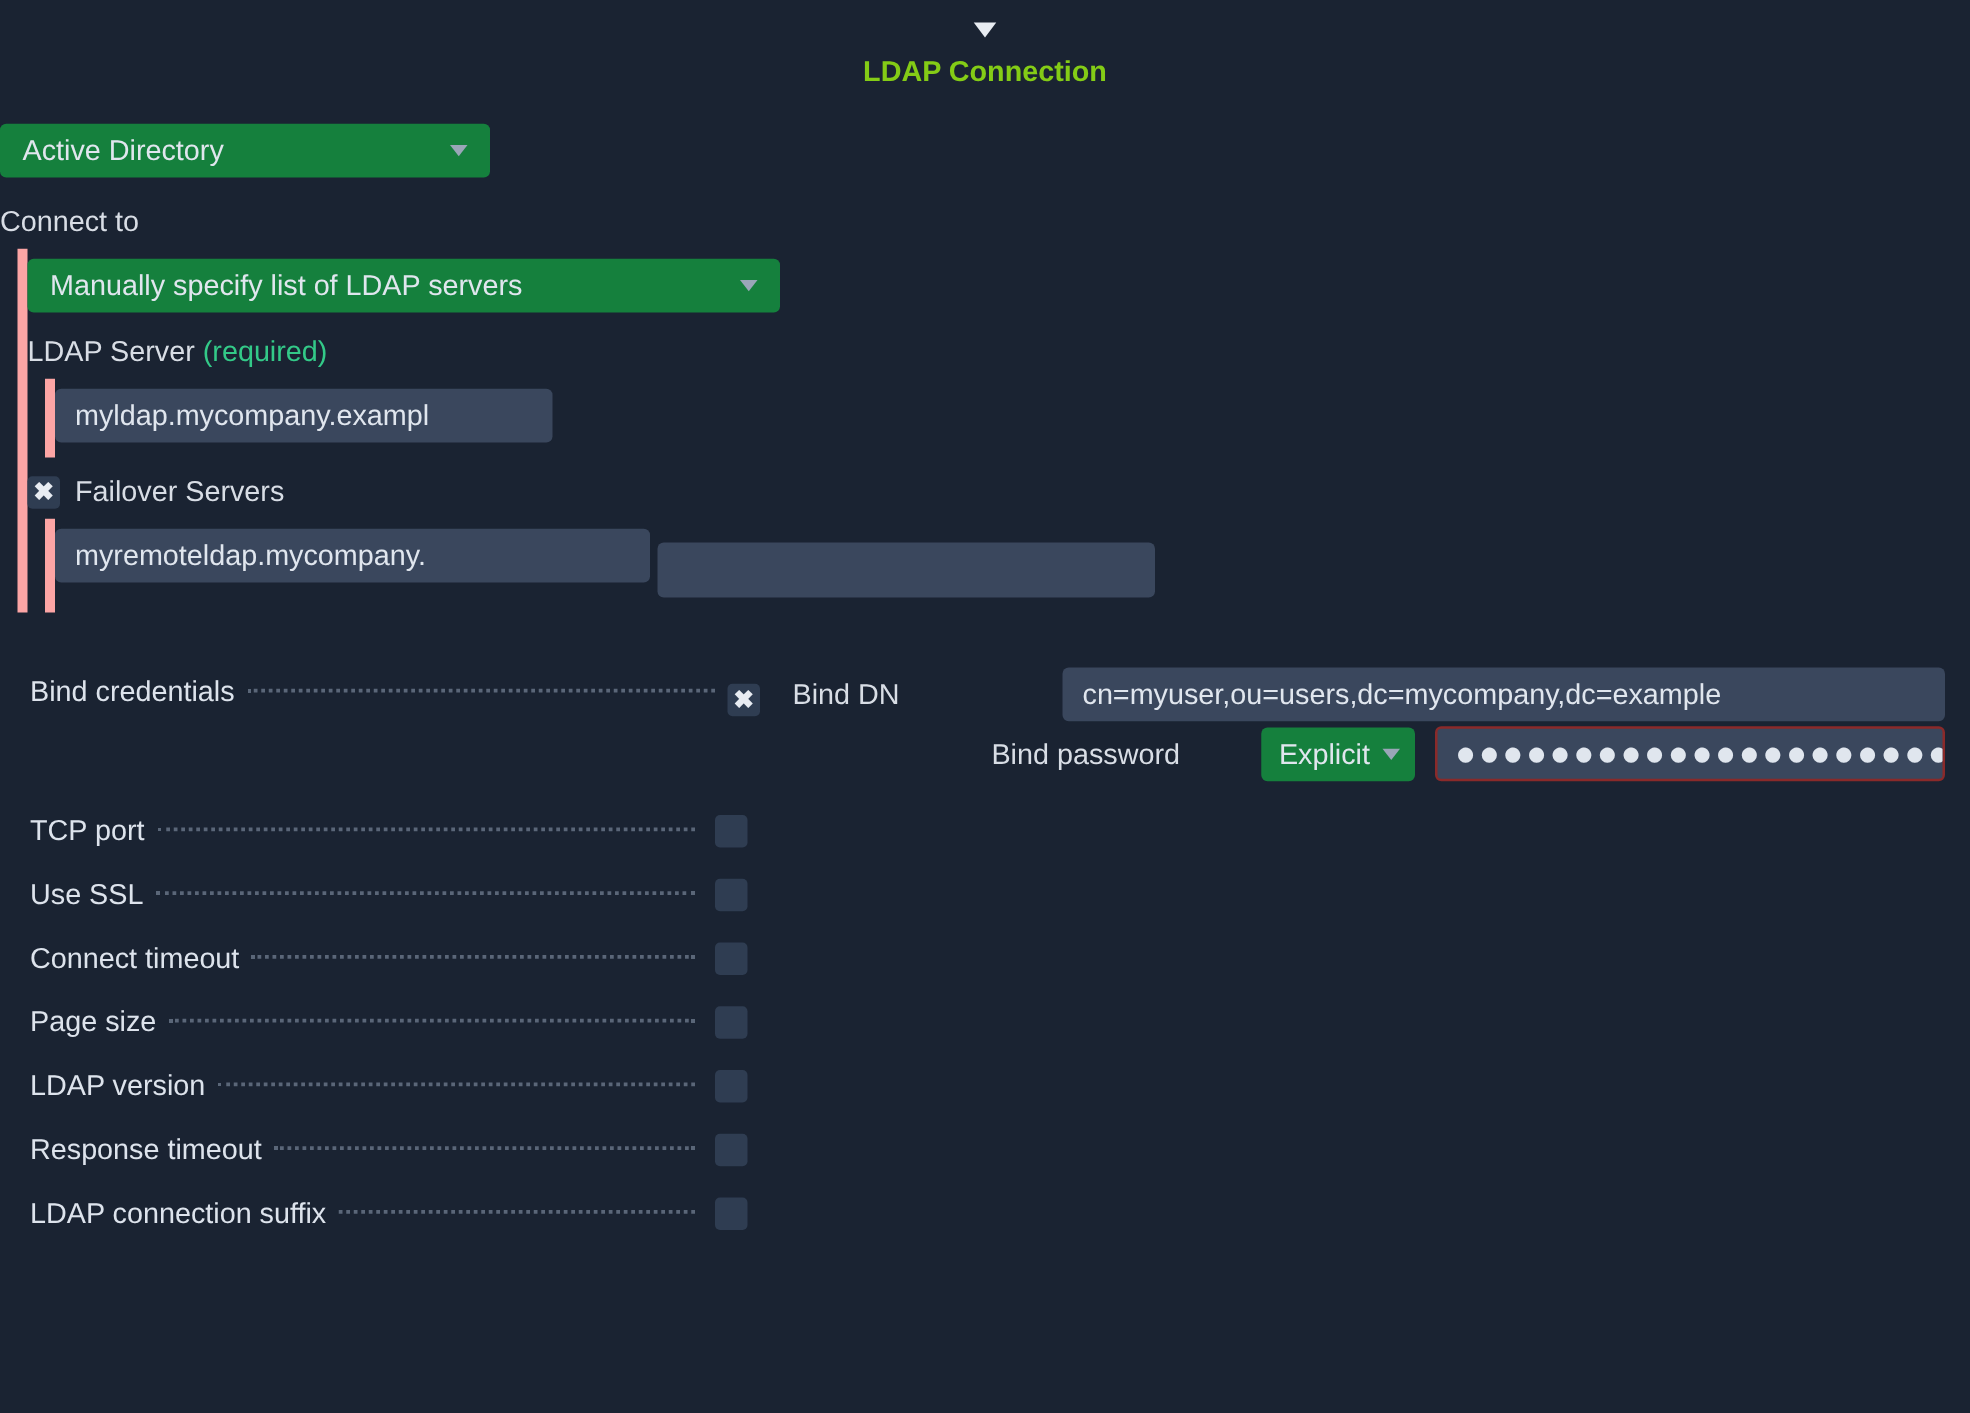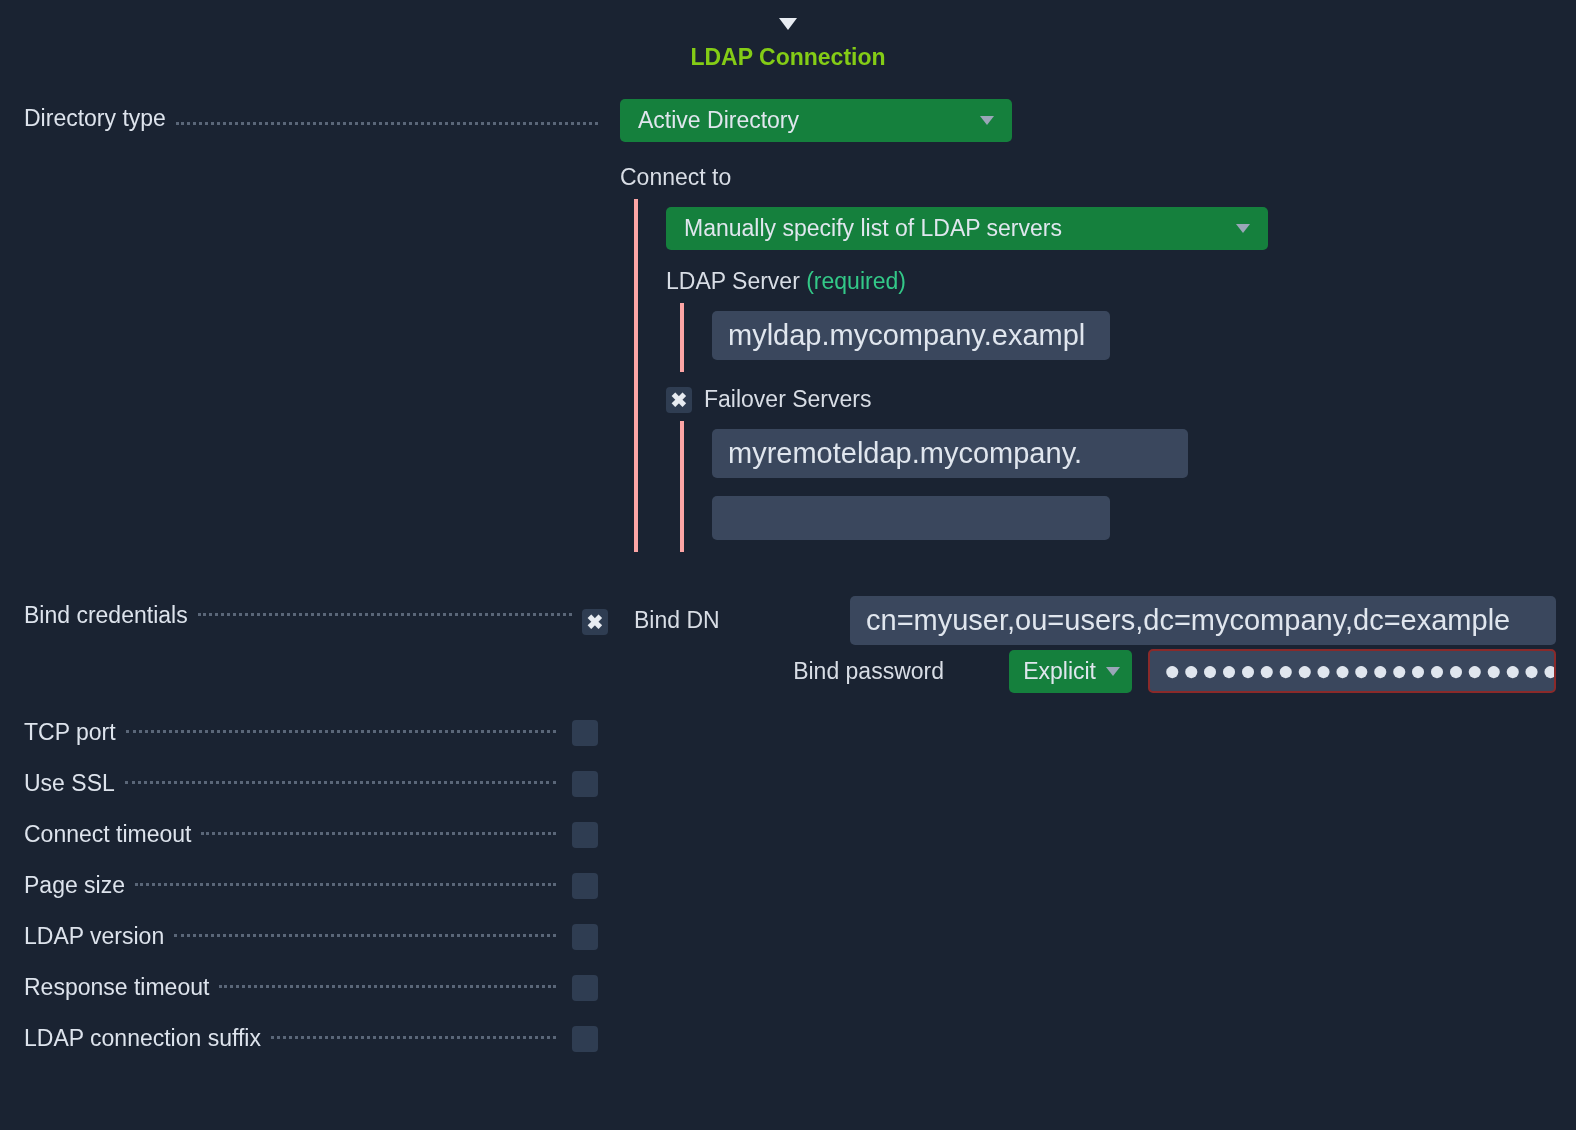--- a/index.html
+++ b/index.html
@@ -100,37 +100,36 @@
   .dropdown .dd-arrow {
     margin-left: 20px;
   }
   .text-input {
     display: inline-block;
     background: #3a475d;
     border-radius: 5px;
     padding: 8px 16px;
     color: #e0e6ee;
     border: none;
-    font-size: 29px;
+    font-size: 23px;
     font-family: inherit;
     white-space: nowrap;
     overflow: hidden;
     text-overflow: clip;
   }
   .sublabel {
     color: #d8dde5;
     padding: 12px 0 8px 0;
   }
   .required {
     color: #33c988;
   }
   .indent-block {
-    border-left: 4px solid #fca5a5;
+    border-left: 8px solid #fca5a5;
     margin-left: 14px;
-    padding-left: 28px;
     padding-top: 8px;
     padding-bottom: 6px;
   }
   .failover-row {
     display: flex;
     align-items: center;
     gap: 12px;
     padding: 14px 0 8px 0;
   }
   .bind-row {
@@ -179,26 +178,20 @@
 <body>
 
 <div class="panel">
 
   <div class="section-header">
     <span class="tri-down"></span>
     <span>LDAP Connection</span>
   </div>
 
   <div class="row">
-    <div class="left-col">
-      <div class="label-line">
-        <span class="label-text">Directory type</span>
-        <span class="dots"></span>
-      </div>
-    </div>
     <div class="right-col">
       <div style="padding-top:4px;">
         <div class="dropdown" style="width:392px;">
           <span>Active Directory</span>
           <span class="dd-arrow tri-down-sm"></span>
         </div>
 
         
         <div class="sublabel" style="padding-top:22px;">Connect to</div>
         <div class="indent-block" style="padding-bottom:0;">

